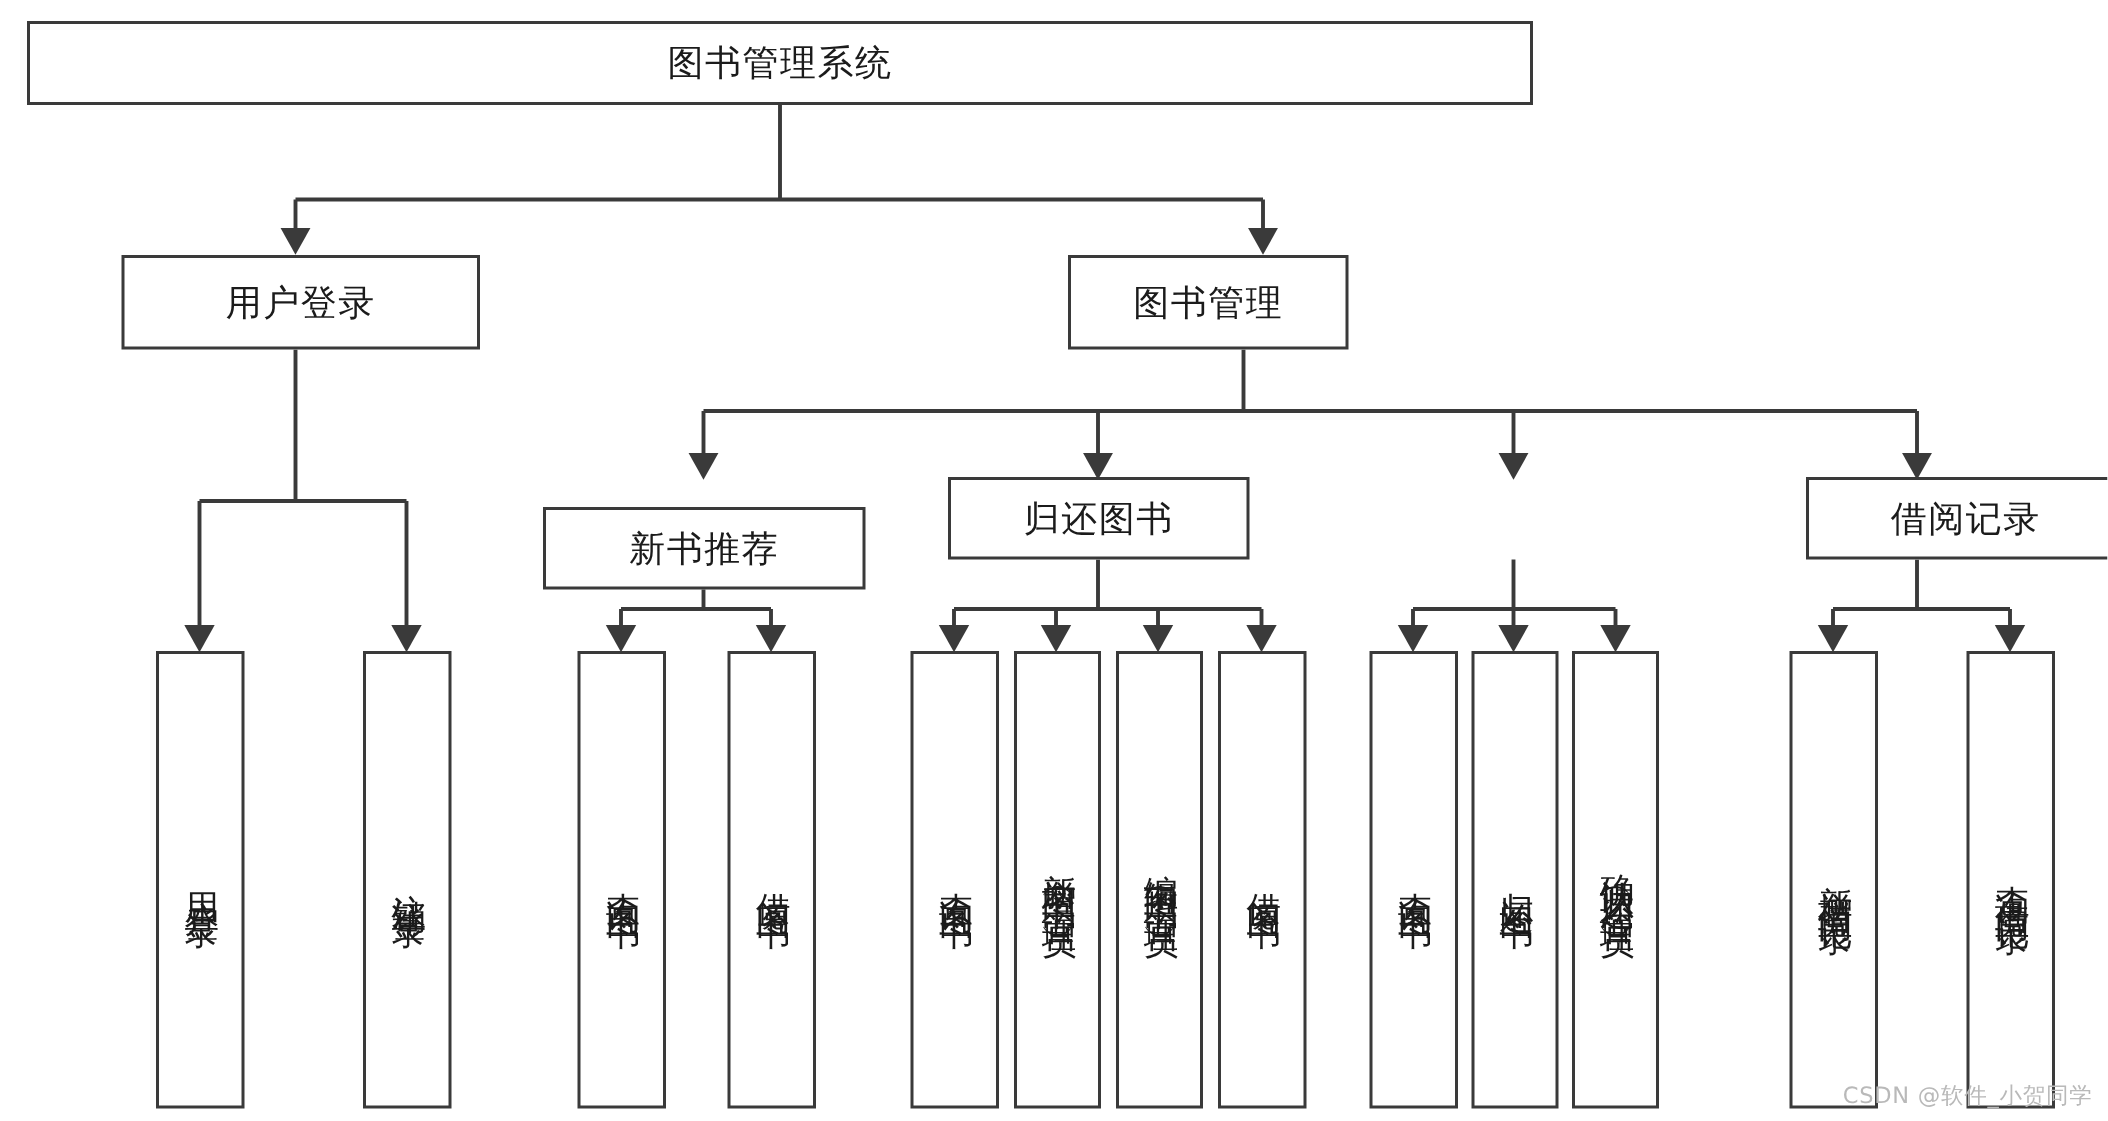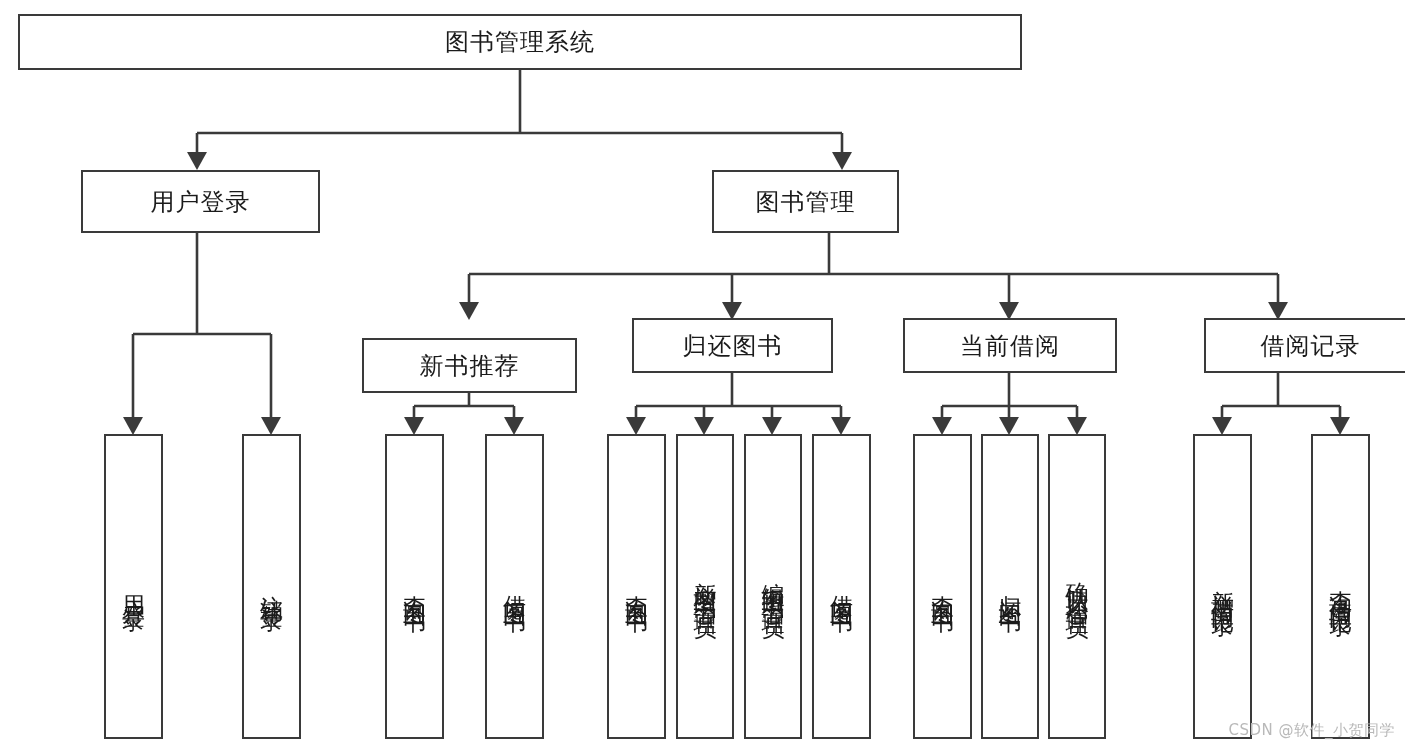--- a/index.html
+++ b/index.html
@@ -137,23 +137,20 @@
   </div>
 
   <div class="node horiz" style="left:362px; top:318px; width:215px; height:55px;margin-top:20px;">
     <span class="label">新书推荐</span>
   </div>
 
   <div class="node horiz" style="left:632px; top:318px; width:201px; height:55px;">
     <span class="label">归还图书</span>
   </div>
 
-  <div class="node horiz" style="left:903px; top:318px; width:214px; height:55px;">
-    <span class="label">当前借阅</span>
-  </div>
 
   <div class="node horiz" style="left:1172px; top:318px; width:213px; height:55px;margin-left:32px;">
     <span class="label">借阅记录</span>
   </div>
 
   <div class="node vert" style="left:104px; top:434px; width:59px; height:305px;">
     <span class="label">用户登录</span>
   </div>
 
   <div class="node vert" style="left:242px; top:434px; width:59px; height:305px;">

